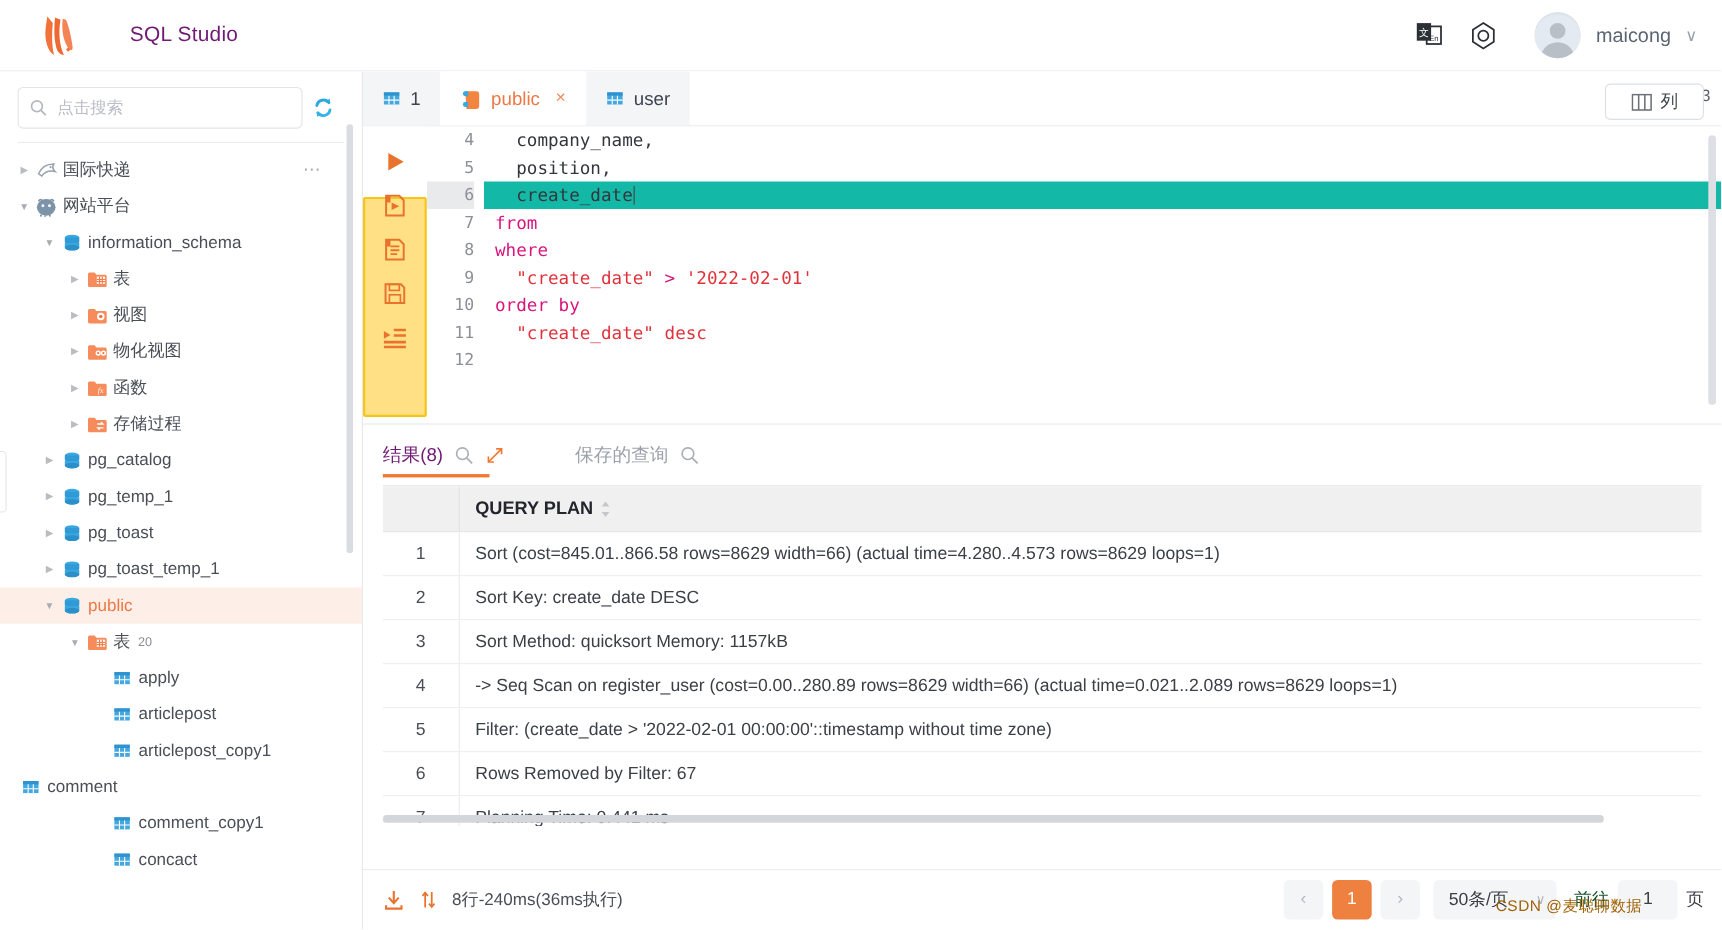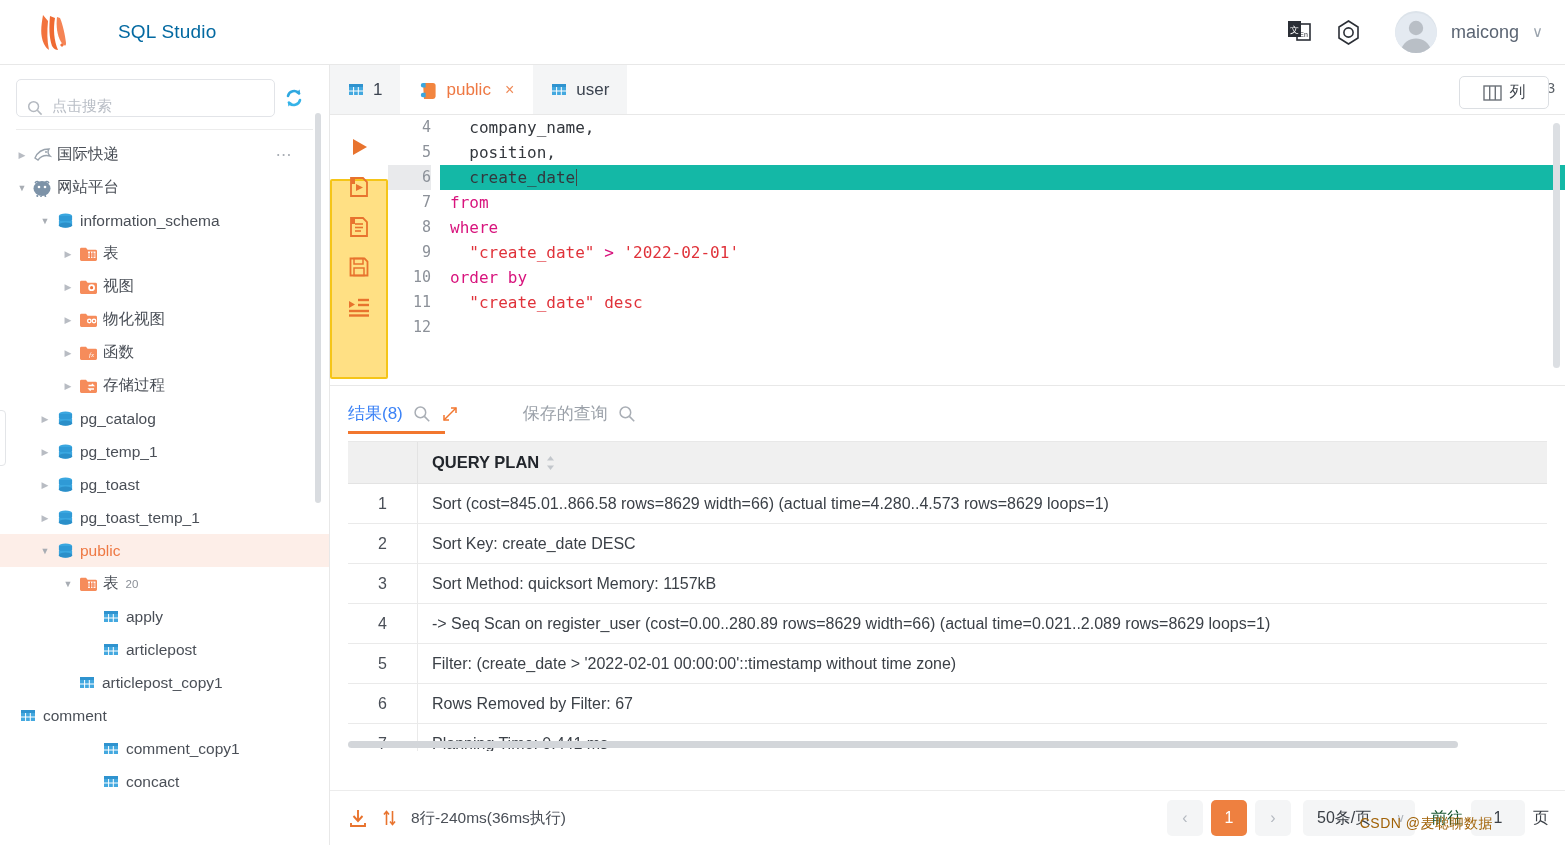--- a/index.html
+++ b/index.html
@@ -12,42 +12,42 @@
   .app { position: relative; width: 1565px; height: 845px; }
 
   
   .header {
     height: 65px; background: #fff; border-bottom: 1px solid #e8e8e8;
     display: flex; align-items: center; padding: 0 22px 0 30px;
   }
   .logo-wrap { width: 46px; display: flex; align-items: center; justify-content: center; }
   .logo-svg { width: 34px; height: 38px; }
   .app-title {
-    font-size: 19px; color: #0369a1; margin-left: 42px; letter-spacing: .2px;
+    font-size: 19px; color: #701a75; margin-left: 42px; letter-spacing: .2px;
   }
   .header-spacer { flex: 1; }
   .hdr-icon { width: 40px; height: 40px; display: flex; align-items: center; justify-content: center; cursor: pointer; }
   .hdr-icon.gear { margin-left: 10px; }
   .avatar {
     width: 42px; height: 42px; border-radius: 50%; background: #dce3ea;
     margin-left: 26px; overflow: hidden; position: relative; flex: none;
   }
   .avatar svg { position: absolute; left: 0; top: 2px; }
   .user-name { font-size: 18px; color: #5b6573; margin-left: 14px; }
   .chev-down { margin-left: 13px; color: #9aa3ad; font-size: 15px; }
 
   
   .sidebar {
     position: absolute; left: 0; top: 65px; width: 330px; height: 780px;
     background: #fff; border-right: 1px solid #e8e8e8;
   }
   .search-row { display: flex; align-items: center; padding: 14px 16px 12px 16px; }
   .search-box {
     flex: 1; height: 38px; border: 1px solid #e2e4e8; border-radius: 5px;
-    display: flex; align-items: flex-end; padding: 0 10px; background: #fff;
+    display: flex; align-items: center; padding: 0 10px; background: #fff;
   }
   .search-ph { font-size: 15px; color: #b9bec6; margin-left: 9px; }
   .refresh-btn { width: 38px; height: 38px; display: flex; align-items: center; justify-content: center; cursor: pointer; }
   .side-div { height: 1px; background: #ececec; margin: 0 16px; }
 
   .tree { position: relative; padding-top: 8px; height: 715px; overflow: hidden; }
   .node {
     display: flex; align-items: center; height: 33px;
     font-size: 15.5px; color: #4a4f57; white-space: nowrap; cursor: pointer; position: relative;
   }
@@ -134,21 +134,21 @@
 
   
   .res-tabs {
     height: 56px; border-top: 1px solid #e8e8e8; display: flex; align-items: center;
     padding-left: 18px; position: relative; background: #fff;
   }
   .rtab {
     display: flex; align-items: center; font-size: 17px; color: #9ba1a9;
     margin-right: 64px; cursor: pointer; position: relative; height: 56px;
   }
-  .rtab.active { color: #3b82f6; }
+  .rtab.active { color: #701a75; }
   .rtab .rt-ico { margin-left: 10px; display: flex; align-items: center; }
   .rtab .rt-ico2 { margin-left: 10px; display: flex; align-items: center; }
   .rtab.active::after {
     content: ""; position: absolute; left: 0; right: 14px; bottom: 8px;
     height: 2.5px; background: #f2772f;
   }
   .col-btn {
     position: absolute; right: 16px; top: 11px; height: 33px; min-width: 90px;
     border: 1px solid #dcdfe3; border-radius: 5px; display: flex; align-items: center;
     justify-content: center; font-size: 16px; color: #3e444c; cursor: pointer; background: #fff;
@@ -457,21 +457,21 @@
             <svg width="16" height="15" viewBox="0 0 16 15">
               <rect x="1" y="2" width="14" height="11" fill="#43a8df"></rect>
               <rect x="1" y="2" width="14" height="3" fill="#2f93cf"></rect>
               <line x1="5.6" y1="5" x2="5.6" y2="13" stroke="#fff" stroke-width="1"></line>
               <line x1="10.3" y1="5" x2="10.3" y2="13" stroke="#fff" stroke-width="1"></line>
               <line x1="1" y1="9" x2="15" y2="9" stroke="#fff" stroke-width="1"></line>
             </svg>
           </span>
           <span class="node-label">articlepost</span>
         </div>
-        <div class="node" style="padding-left: 59px;">
+        <div class="node" style="padding-left: 83px;">
           <span class="caret"></span>
           <span class="node-ico">
             <svg width="16" height="15" viewBox="0 0 16 15">
               <rect x="1" y="2" width="14" height="11" fill="#43a8df"></rect>
               <rect x="1" y="2" width="14" height="3" fill="#2f93cf"></rect>
               <line x1="5.6" y1="5" x2="5.6" y2="13" stroke="#fff" stroke-width="1"></line>
               <line x1="10.3" y1="5" x2="10.3" y2="13" stroke="#fff" stroke-width="1"></line>
               <line x1="1" y1="9" x2="15" y2="9" stroke="#fff" stroke-width="1"></line>
             </svg>
           </span>

